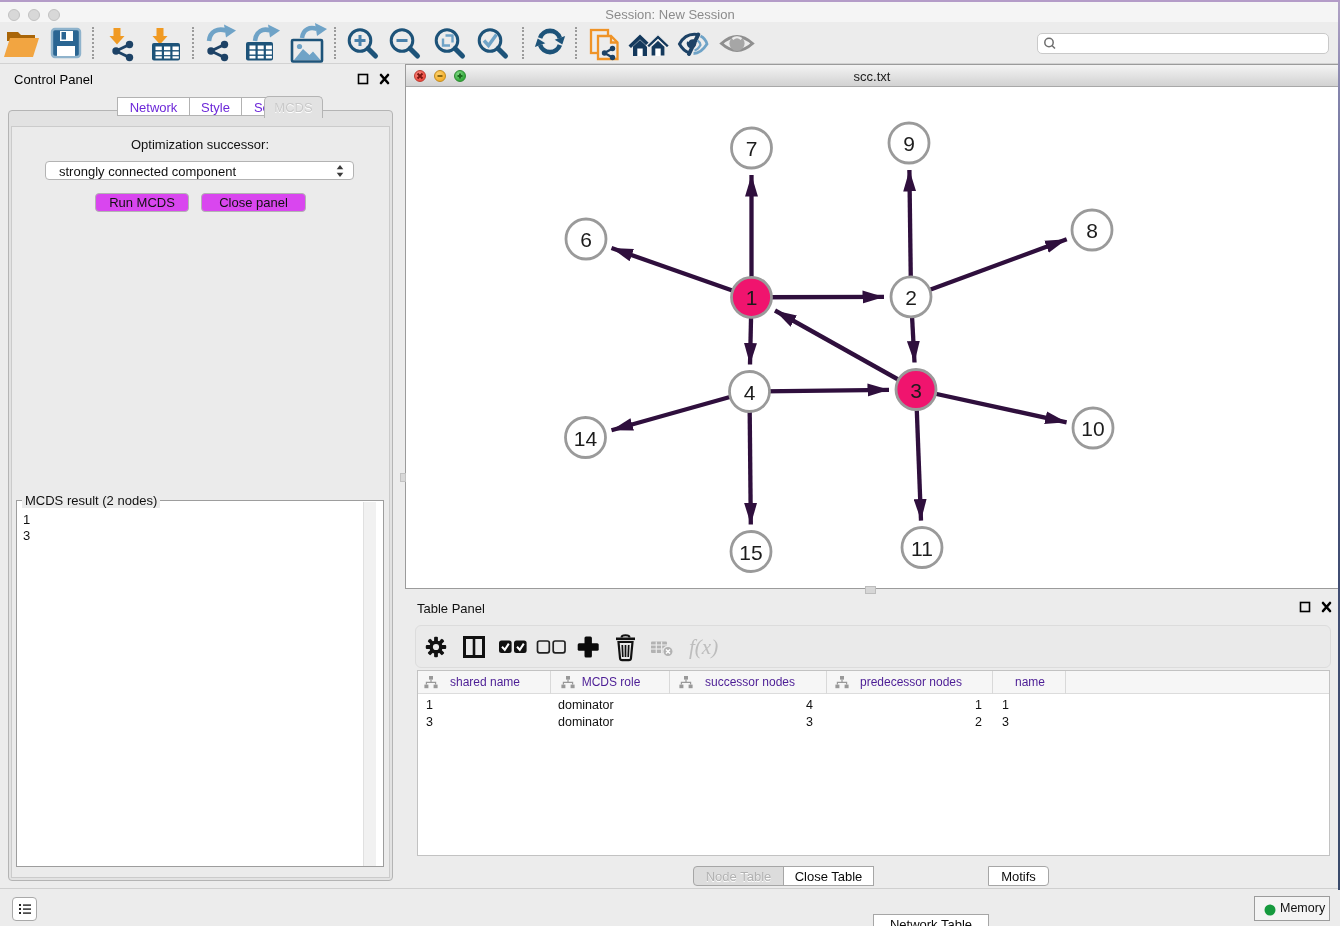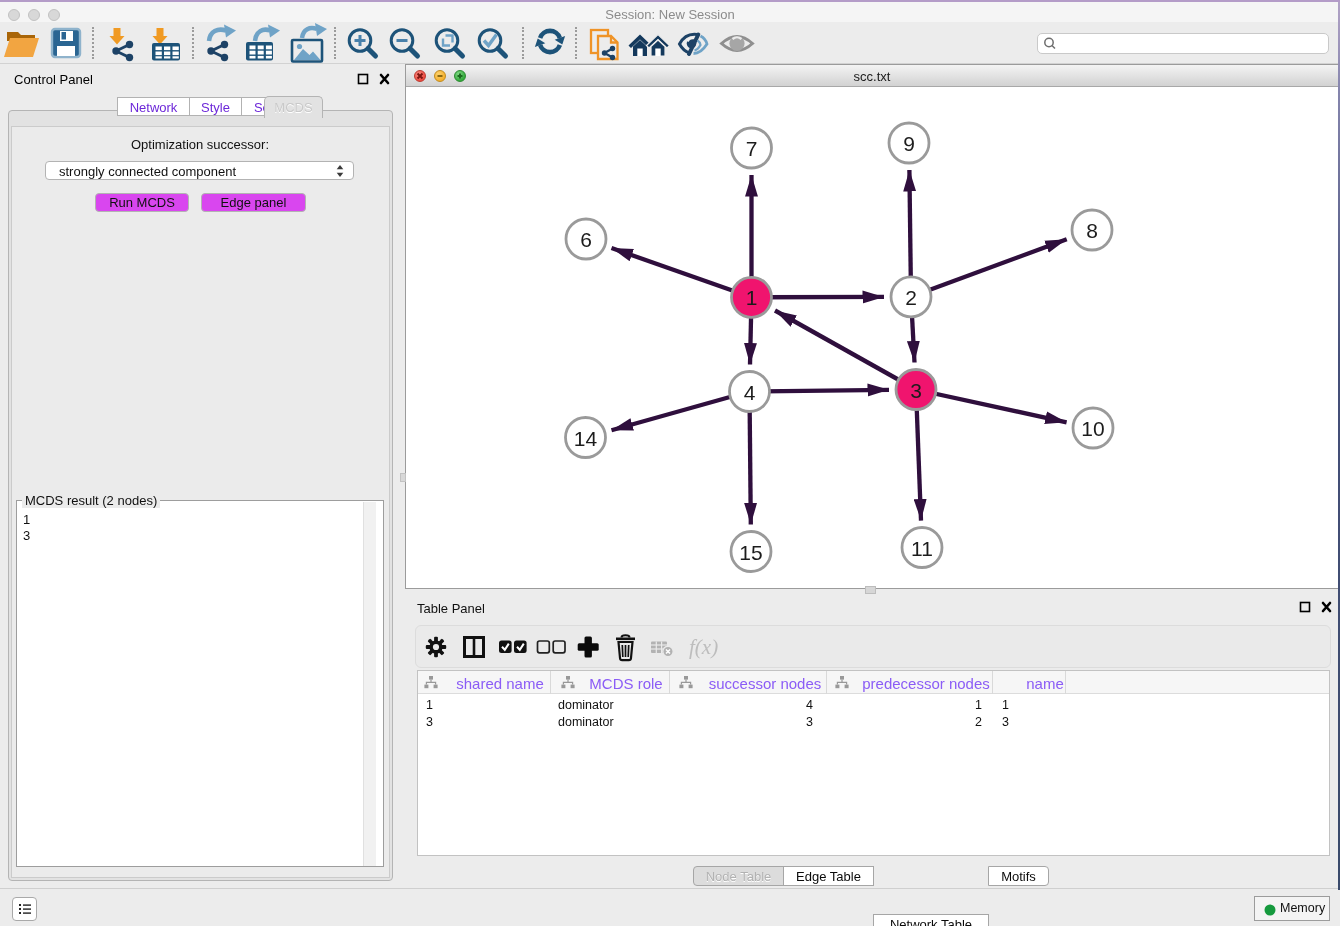--- a/index.html
+++ b/index.html
@@ -36,21 +36,21 @@
   #netframe{left:405px;top:64px;width:934px;height:525px;border:1px solid #9b9b9b;box-sizing:border-box;background:#fff;padding-left:48px;}
   #nettitle{position:absolute;left:0;top:0;width:100%;height:22px;background:linear-gradient(#f4f4f4,#dcdcdc 70%,#d2d2d2);border-bottom:1px solid #a8a8a8;box-sizing:border-box;}
   .mac{position:absolute;top:5px;width:12px;height:12px;border-radius:50%;box-sizing:border-box;}
   #netname{position:absolute;left:0;top:4px;width:100%;text-align:center;font-size:13px;color:#1a1a1a;}
   
   #tpheader{left:417px;top:601px;font-size:13px;color:#111;}
   #tptoolbar{left:415px;top:625px;width:916px;height:43px;background:#eaeaea;border:1px solid #dcdcdc;border-radius:6px;box-sizing:border-box;}
   #ttable{left:417px;top:670px;width:913px;height:186px;background:#fff;border:1px solid #c2c2c2;box-sizing:border-box;}
   #thead{position:absolute;left:0;top:0;width:100%;height:23px;background:#f6f6f6;border-bottom:1px solid #dcdcdc;box-sizing:border-box;}
   .thsep{position:absolute;top:0;height:23px;width:1px;background:#d9d9d9;}
-  .thlabel{position:absolute;top:4px;font-size:15px;color:#8b5cf6;transform:translateX(-50%);margin-left:15px;}
+  .thlabel{position:absolute;top:4px;font-size:12px;color:#4c1d95;transform:translateX(-50%);}
   .cell{position:absolute;font-size:12.5px;color:#111;}
   
   .btab{position:absolute;top:866px;height:20px;background:#fff;border:1px solid #a6a6a6;box-sizing:border-box;text-align:center;font-size:13px;color:#0a0a0a;line-height:19px;}
   
   #statusline{left:0;top:888px;width:1340px;height:1px;background:#cfcfcf;}
   #listbtn{left:12px;top:897px;width:25px;height:24px;background:#fff;border:1px solid #a9a9a9;border-radius:4px;box-sizing:border-box;}
   #membtn{left:1254px;top:896px;width:76px;height:25px;background:#f4f4f4;border:1px solid #9c9c9c;box-sizing:border-box;}
 </style>
 </head>
 <body>
@@ -211,21 +211,21 @@
   </div>
   <div class="abs" id="optlabel">Optimization successor:</div>
   <div class="abs" id="combo">
     <div id="combotext">strongly connected component</div>
     <svg style="position:absolute;right:8px;top:2px;" width="10" height="14" viewBox="0 0 10 14">
       <path d="M5,1 L8.3,5.2 L1.7,5.2 Z" fill="#3a3a3a"></path>
       <path d="M5,13 L8.3,8.8 L1.7,8.8 Z" fill="#3a3a3a"></path>
     </svg>
   </div>
   <div class="btn" style="left:95px;top:193px;width:94px;">Run MCDS</div>
-  <div class="btn" style="left:201px;top:193px;width:105px;">Edge panel</div>
+  <div class="btn" style="left:201px;top:193px;width:105px;">Close panel</div>
   <div class="abs" id="mcdsgroup">
     <div id="mcdstrack"></div>
     <div style="position:absolute;left:6px;top:11px;font-size:13px;color:#111;line-height:16px;">1<br>3</div>
   </div>
   <div class="abs" id="mcdslegend">MCDS result (2 nodes)</div>
 
   <div class="abs" id="netframe">
     <div id="nettitle">
       <div class="mac" style="left:8px;background:radial-gradient(circle at 35% 30%,#fa8a80,#ee4b40 70%);border:1px solid #ba3a30;"></div>
       <div class="mac" style="left:28px;background:radial-gradient(circle at 35% 30%,#fdd06a,#f5b02e 70%);border:1px solid #c08b1e;"></div>
@@ -398,21 +398,21 @@
     <div class="cell" style="left:509px;top:27px;width:55px;text-align:right;">1</div>
     <div class="cell" style="left:584px;top:27px;">1</div>
     <div class="cell" style="left:8px;top:44px;">3</div>
     <div class="cell" style="left:140px;top:44px;">dominator</div>
     <div class="cell" style="left:340px;top:44px;width:55px;text-align:right;">3</div>
     <div class="cell" style="left:509px;top:44px;width:55px;text-align:right;">2</div>
     <div class="cell" style="left:584px;top:44px;">3</div>
   </div>
 
   <div class="btab" style="left:693px;width:91px;border-radius:4px 0 0 4px;background:#dcdcdc;color:#b2b2b2;text-shadow:0 1px 0 #fff;">Node Table</div>
-  <div class="btab" style="left:783px;width:91px;">Edge Table</div>
+  <div class="btab" style="left:783px;width:91px;">Close Table</div>
   <div class="btab" style="left:873px;width:116px;margin-top:48px;">Network Table</div>
   <div class="btab" style="left:988px;width:61px;border-radius:0 4px 4px 0;">Motifs</div>
 
   <div class="abs" id="statusline"></div>
   <div class="abs" id="listbtn">
     <svg width="23" height="22" viewBox="0 0 23 22">
       <rect x="6" y="6" width="2" height="2" fill="#222"></rect>
         <rect x="10" y="6.4" width="8" height="1.4" fill="#222"></rect>
       <rect x="6" y="10" width="2" height="2" fill="#222"></rect>
         <rect x="10" y="10.4" width="8" height="1.4" fill="#222"></rect>

